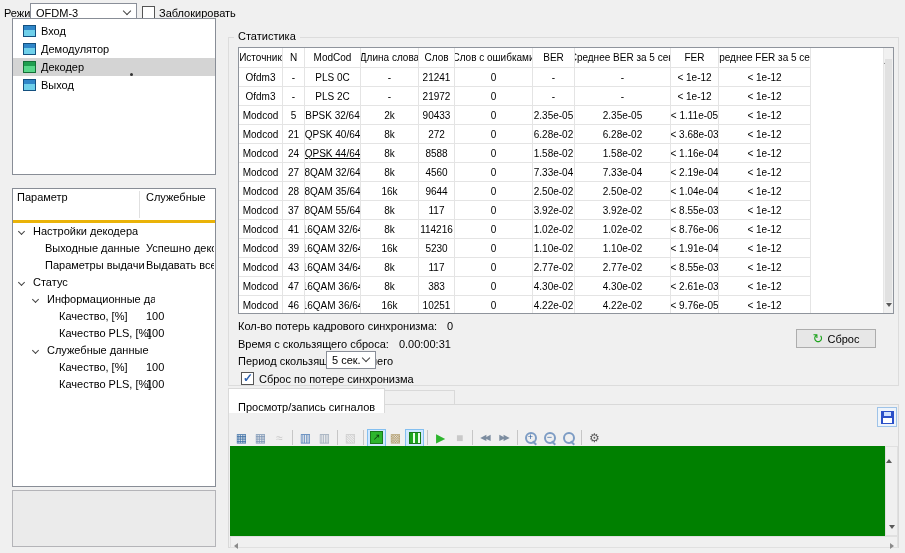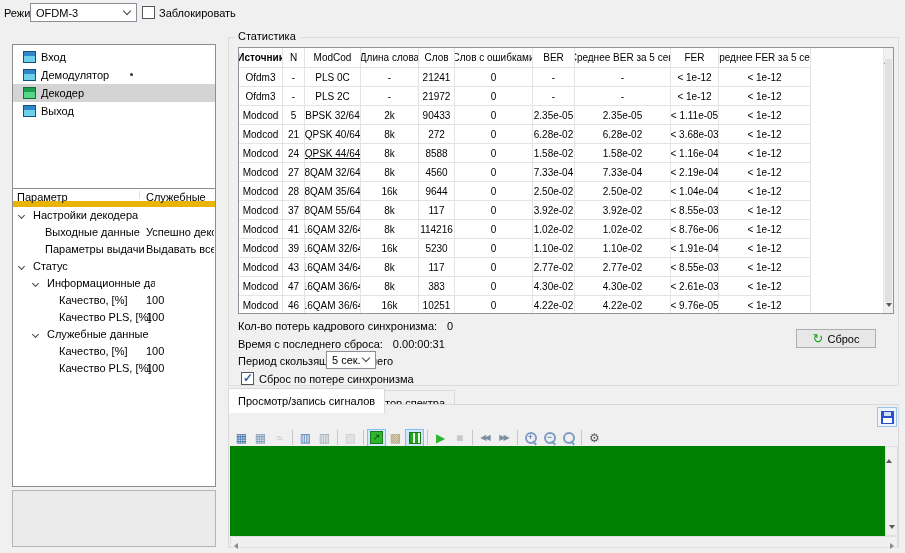--- a/index.html
+++ b/index.html
@@ -20,21 +20,21 @@
   
   .panel { position:absolute; background:#fff; border:1px solid #888d96; }
   .tree-item { position:relative; height:18px; display:flex; align-items:center; padding-left:10px; }
   .tree-item.selected { background:#d4d4d4; }
   .win-icon { width:13px; height:12px; border:1px solid #14507f; margin-right:5px;
               background:linear-gradient(to bottom,#2f86c8 0 4px,#6fd0ea 4px 100%); }
   .win-icon.green { border-color:#156e37; background:linear-gradient(to bottom,#1f9e4f 0 4px,#57d689 4px 100%); }
   .cursor-dot { position:absolute; width:3px; height:3px; background:#333; border-radius:50%; }
 
   
-  .p-head { position:relative; height:18px; border-bottom:6px solid #eab308; }
+  .p-head { position:relative; height:34px; border-bottom:3px solid #eab308; }
   .p-head .sep { position:absolute; left:126px; top:2px; bottom:2px; width:1px; background:#e0e0e0; }
   .p-row { position:relative; height:17px; }
   .p-lab, .p-val { position:absolute; top:2px; white-space:nowrap; overflow:hidden; }
   .p-val { left:133px; max-width:68px; }
   .tchev { position:absolute; top:6px; width:5px; height:5px; border-right:1px solid #444; border-bottom:1px solid #444; transform:rotate(45deg); }
 
   
   .group { position:absolute; left:228px; top:37px; width:671px; height:349px; border:1px solid #dcdcdc; }
   .group-title { position:absolute; top:-8px; left:5px; background:#f0f0f0; padding:0 4px; }
 
@@ -53,21 +53,21 @@
   .tri.lf { position:absolute; left:3px; top:3px; border-top:3px solid transparent; border-bottom:3px solid transparent; border-right:4px solid #8a8a8a; }
   .tri.rt { position:absolute; right:3px; top:3px; border-top:3px solid transparent; border-bottom:3px solid transparent; border-left:4px solid #8a8a8a; }
 
   .stat-line { position:absolute; white-space:nowrap; }
   .stat-line b { font-weight:normal; margin-left:10px; }
   .btn { position:absolute; display:flex; align-items:center; justify-content:center; gap:4px;
          background:#e7e7e7; border:1px solid #adadad; height:19px; }
   .refresh-glyph { color:#1ea41e; font-size:13px; line-height:13px; }
 
   
-  .tab { position:absolute; height:17px; display:flex; align-items:center; padding:12px 9px; border:1px solid #d9d9d9; border-bottom:none; }
+  .tab { position:absolute; height:17px; display:flex; align-items:flex-start; padding:12px 9px; border:1px solid #d9d9d9; border-bottom:none; }
   .tab.active { background:#fff; z-index:3; height:18px; }
   .tab.inactive { background:#f0f0f0; top:390px; height:15px; }
   .pane { position:absolute; left:228px; top:404px; width:671px; height:144px; border:1px solid #d9d9d9; background:#f0f0f0; z-index:2; }
 
   .save-btn { position:absolute; left:648px; top:2px; width:20px; height:20px; background:#eef4fb; border:1px solid #9ec3e8;
               display:flex; align-items:center; justify-content:center; }
   .floppy { position:relative; width:13px; height:13px; background:#2b50c8; }
   .floppy::before { content:""; position:absolute; left:3px; top:1px; width:7px; height:4px; background:#cfe0ff; }
   .floppy::after { content:""; position:absolute; left:2px; bottom:1px; width:9px; height:5px; background:#fff; }
 
@@ -97,21 +97,21 @@
 <div class="app">
 
   <span class="abs" style="left:4px; top:7px;">Режим:</span>
   <div class="combo" style="left:30px; top:3px; width:107px;">
     <span>OFDM-3</span>
     <span class="chev"></span>
   </div>
   <span class="cb" style="left:142px; top:6px;"></span>
   <span class="abs" style="left:159px; top:7px;">Заблокировать</span>
 
-  <div class="panel" style="left:12px; top:44px; width:204px; height:157px; padding-top:3px;">
+  <div class="panel" style="left:12px; top:18px; width:204px; height:157px; padding-top:3px;">
       <div class="tree-item">
         <span class="win-icon"></span>
         <span>Вход</span>
       </div>
       <div class="tree-item">
         <span class="win-icon"></span>
         <span>Демодулятор</span>
       </div>
       <div class="tree-item selected">
         <span class="win-icon green"></span>
@@ -174,21 +174,21 @@
       </div>
   </div>
 
   <div class="panel" style="left:12px; top:490px; width:204px; height:57px; background:#ebebeb; border-color:#b4b4b8;"></div>
 
   <div class="group">
     <span class="group-title">Статистика</span>
 
     <div class="stats-table" id="stats-table">
       <div class="trow header">
-          <span class="tcell" style="width: 44px; font-weight: bold;">Источник</span>
+          <span class="tcell" style="width: 44px;">Источник</span>
           <span class="tcell" style="width: 22px;">N</span>
           <span class="tcell" style="width: 56px;">ModCod</span>
           <span class="tcell" style="width: 58px;">Длина слова</span>
           <span class="tcell" style="width: 36px;">Слов</span>
           <span class="tcell" style="width: 78px;">Слов с ошибками</span>
           <span class="tcell" style="width: 42px;">BER</span>
           <span class="tcell" style="width: 96px;">Среднее BER за 5 сек.</span>
           <span class="tcell" style="width: 48px;">FER</span>
           <span class="tcell" style="width: 92px;">Среднее FER за 5 сек.</span>
           <span class="tcell tfill"></span>
@@ -366,21 +366,21 @@
         <span class="tri up"></span>
         <span class="thumb"></span>
         <span class="tri dn"></span>
       </div>
     </div>
 
     <div class="stat-line" style="left:9px; top:282px;">
       <span>Кол-во потерь кадрового синхронизма:</span><b>0</b>
     </div>
     <div class="stat-line" style="left:9px; top:300px;">
-      <span>Время с последнего сброса:</span><b>0.00:00:31</b>
+      <span>Время с скользящего сброса:</span><b>0.00:00:31</b>
     </div>
 
     <div class="btn" style="left:567px; top:291px; width:80px;">
       <span class="refresh-glyph">↻</span>
       <span>Сброс</span>
     </div>
 
     <span class="abs" style="left:9px; top:317px;">Период скользящего среднего</span>
     <div class="combo" style="left:97px; top:313px; width:50px; height:18px;">
       <span>5 сек.</span>

